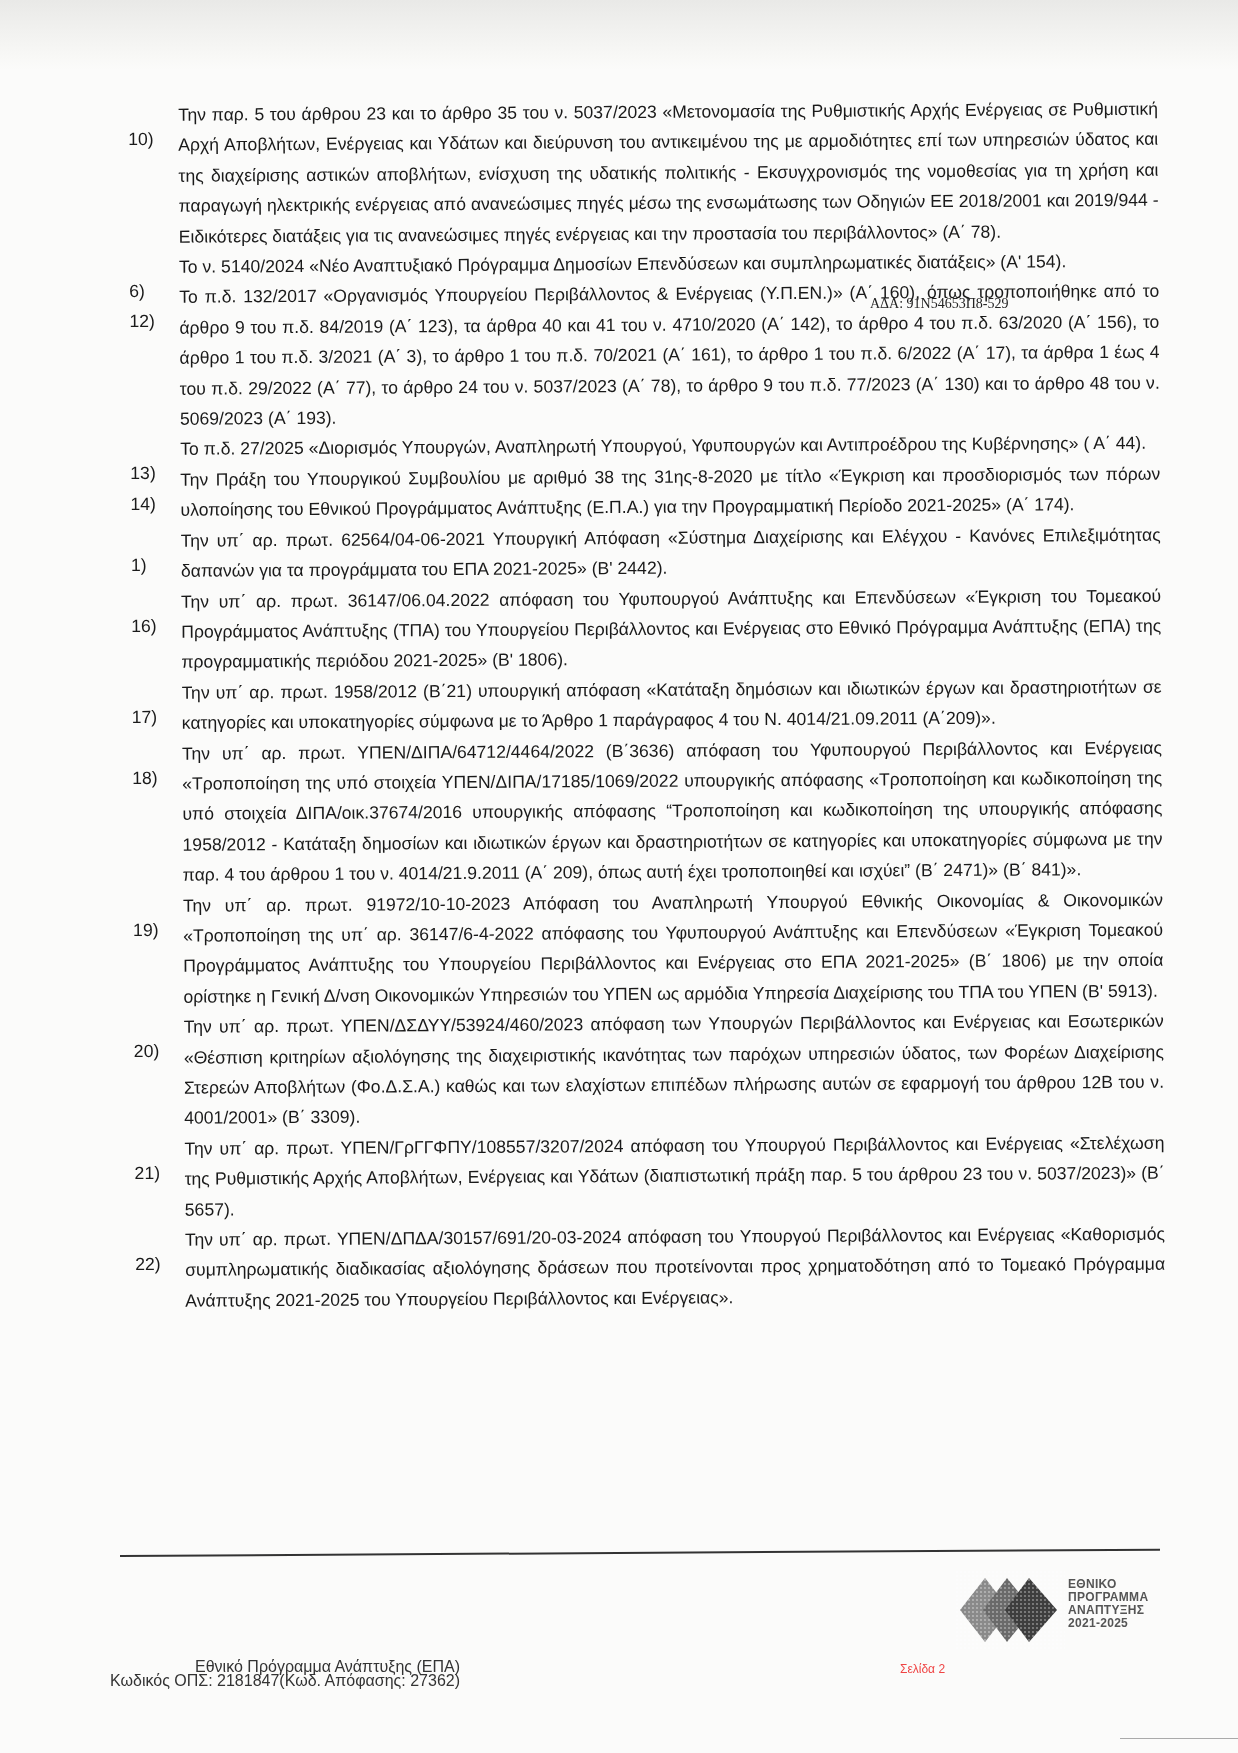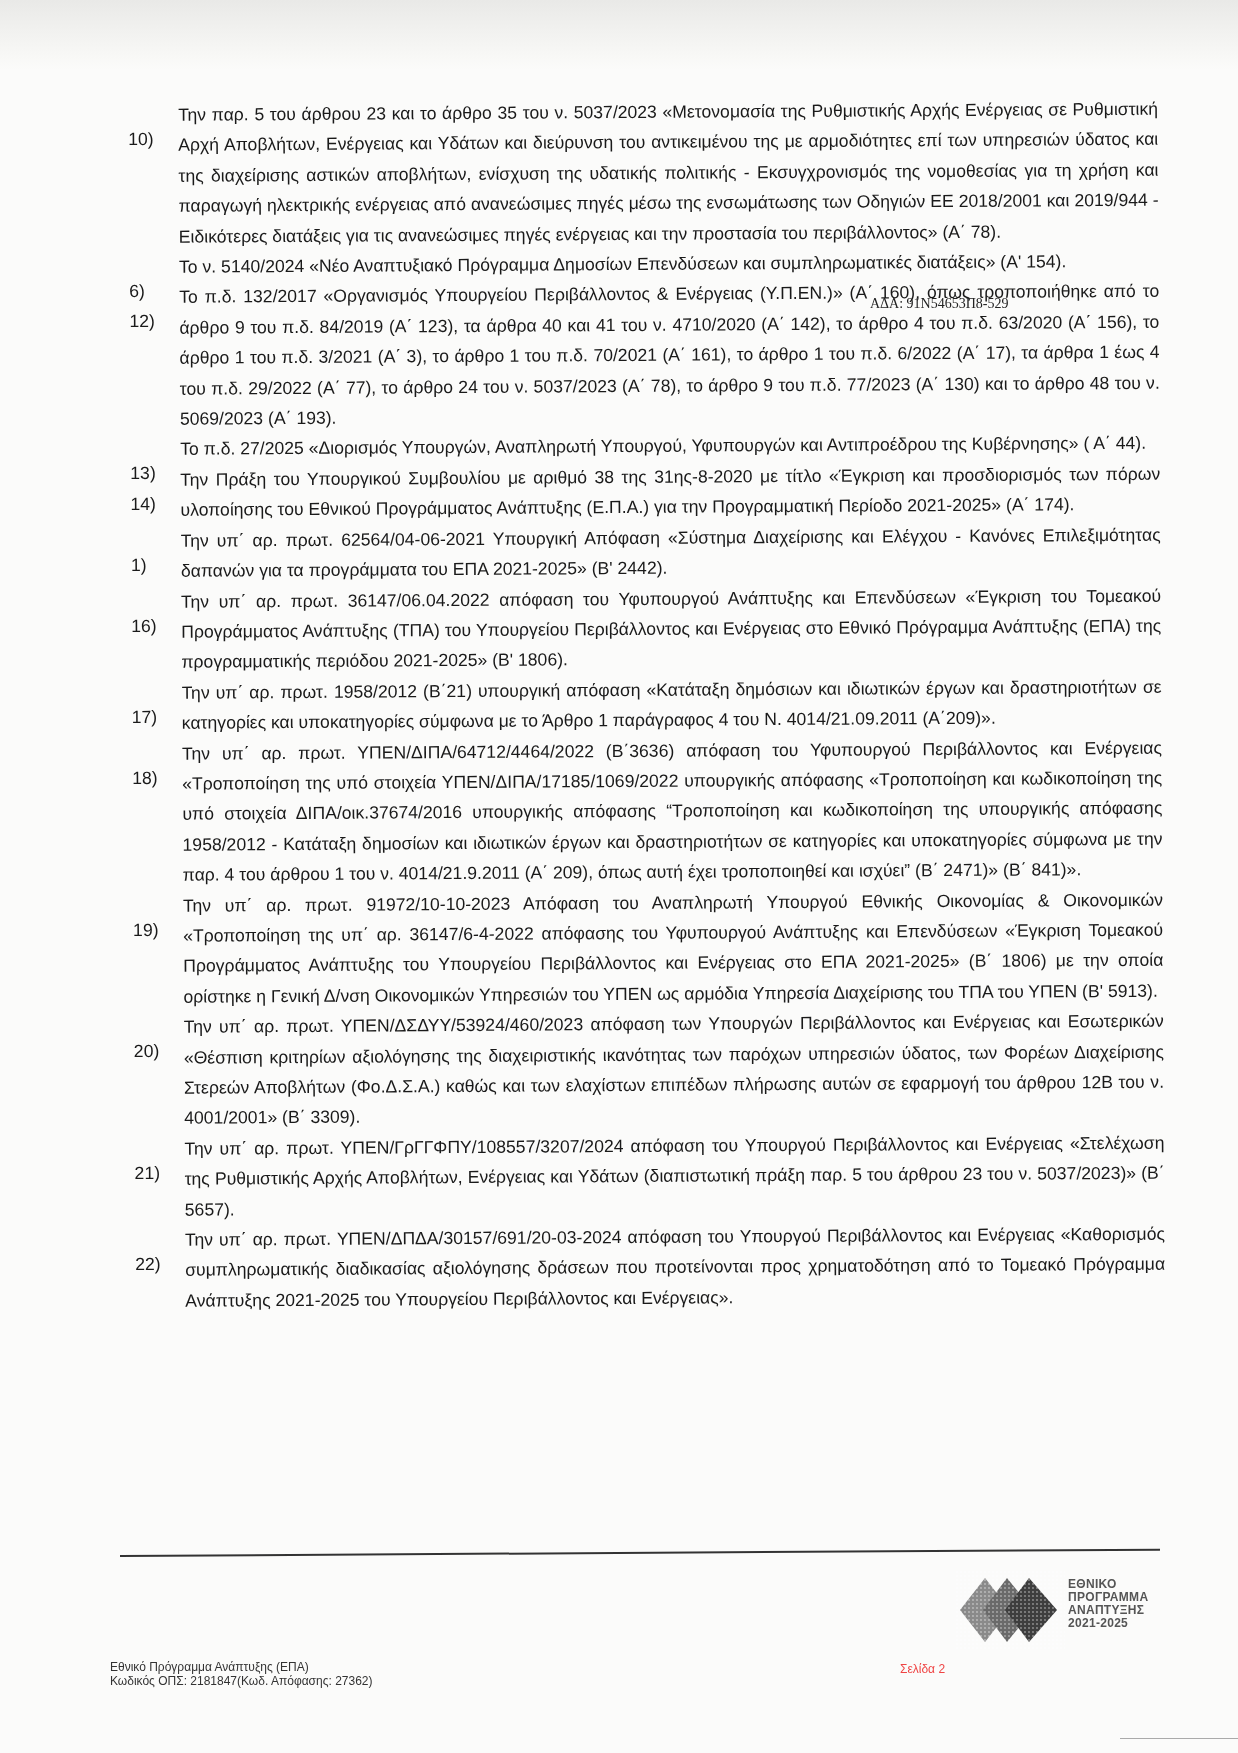--- a/index.html
+++ b/index.html
@@ -27,21 +27,21 @@
   .rule {
     position: absolute; left: 120px; top: 1555px; width: 1040px; height: 0;
     border-top: 2px solid #333; transform: rotate(-0.35deg); transform-origin: left top;
   }
   .logo { position: absolute; left: 955px; top: 1570px; width: 110px; height: 80px; }
   .logo-text {
     position: absolute; left: 1068px; top: 1578px; font-size: 12px; line-height: 13px;
     font-weight: bold; color: #555; letter-spacing: 0.3px;
   }
   .footer-left {
-    position: absolute; left: 110px; top: 1660px; font-size: 12px; line-height: 14px; color: #333;
+    position: absolute; left: 110px; top: 1660px; font-size: 16px; line-height: 14px; color: #333; text-align: right;
   }
   .footer-right { position: absolute; left: 900px; top: 1662px; font-size: 12px; color: #ef4444; }
   .corner-mark {
     position: absolute; left: 1120px; top: 1738px; width: 120px; border-top: 1px solid #aaa;
   }
 </style>
 </head>
 <body>
 
 <div class="scan-top"></div>

